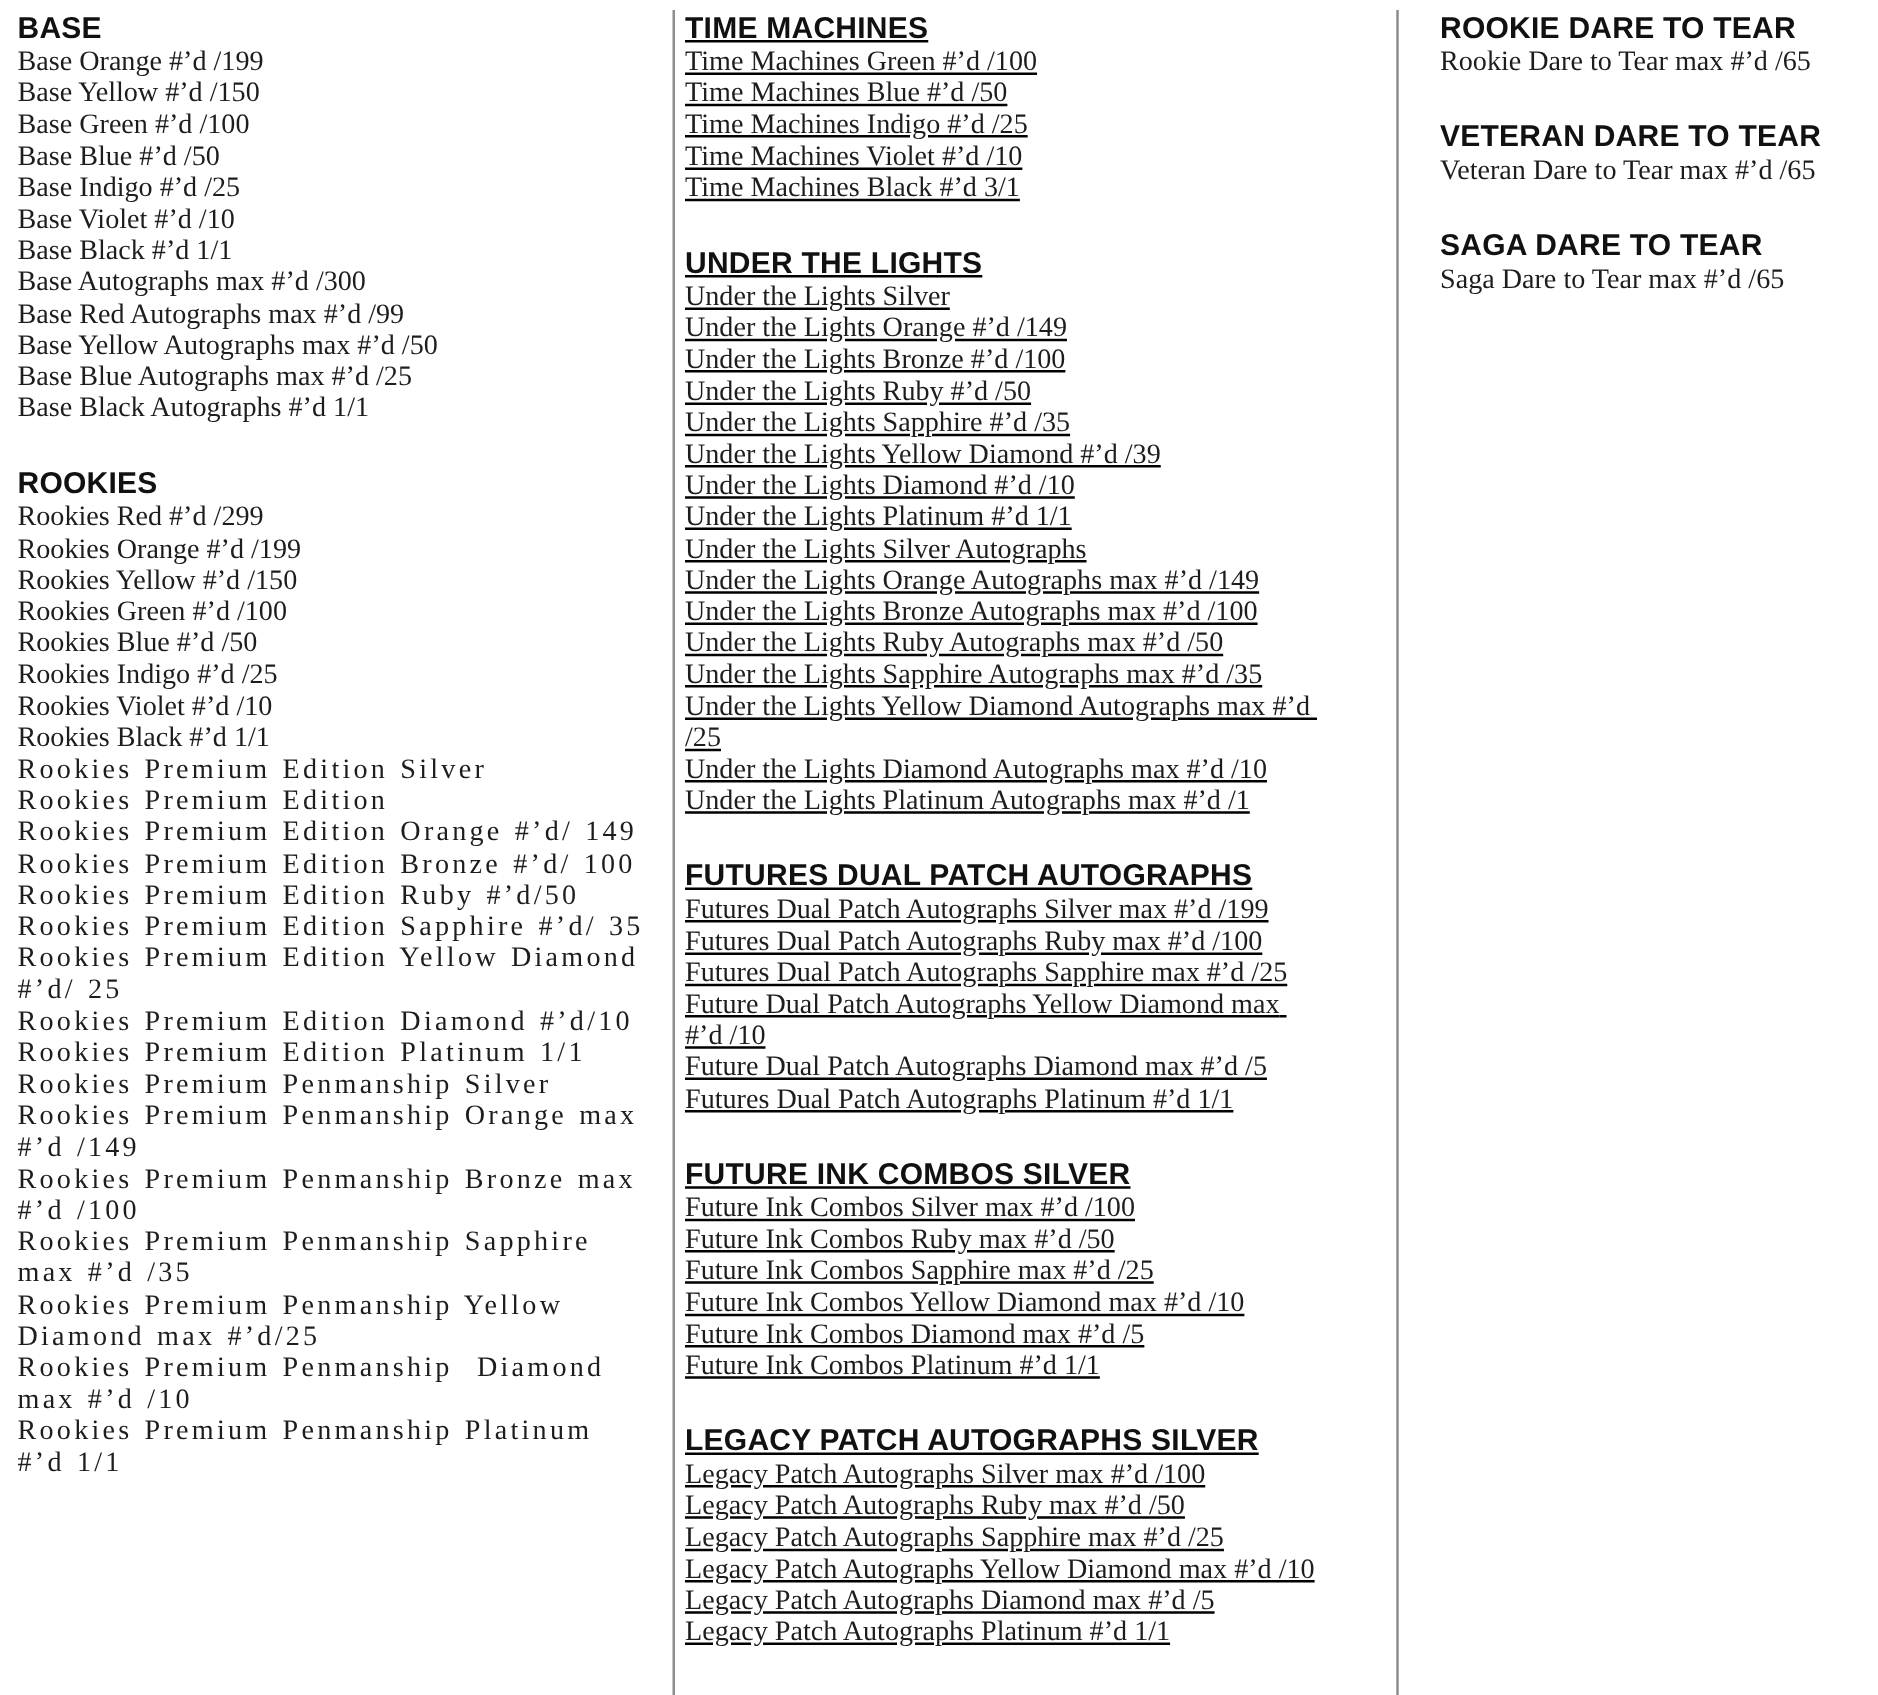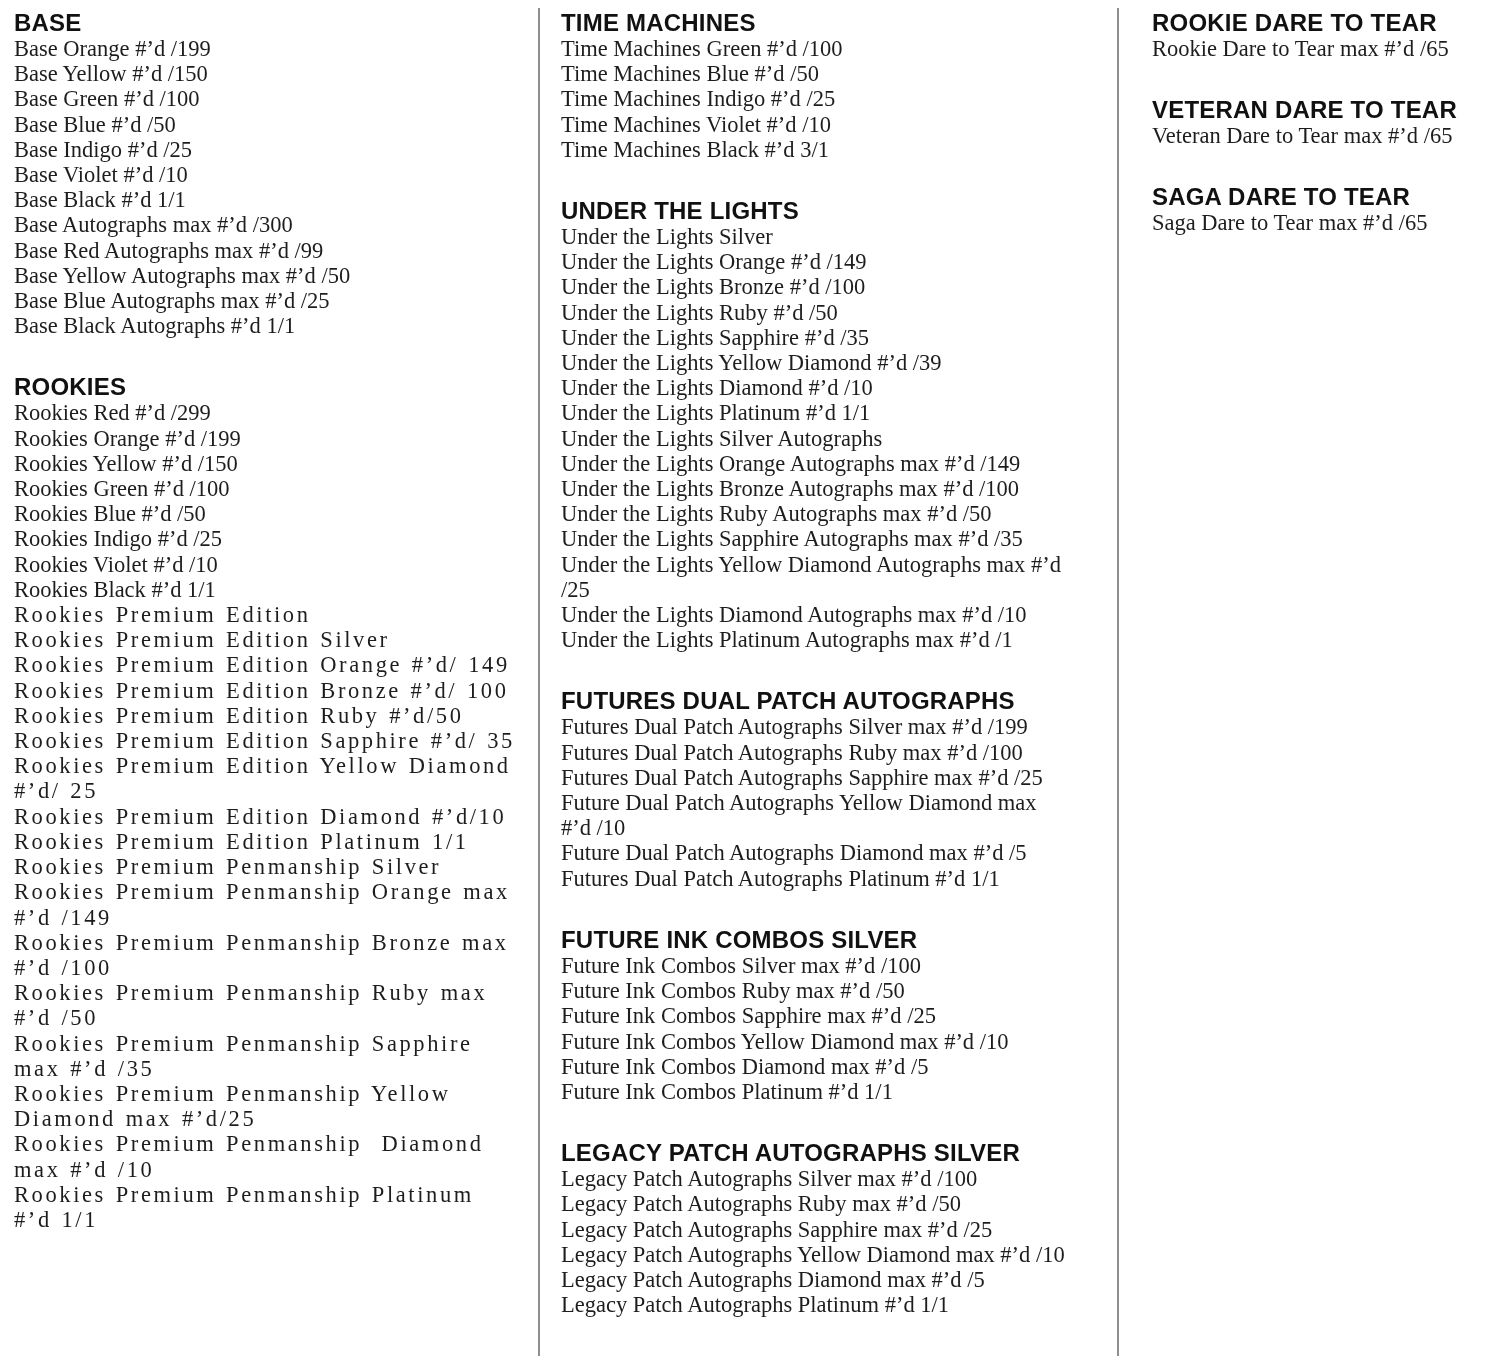--- a/index.html
+++ b/index.html
@@ -6,21 +6,21 @@
   .page {
     position: relative;
     width: 1502px;
     height: 1356px;
     background: var(--background, #ffffff);
     overflow: hidden;
     font-family: "Liberation Serif", serif;
   }
   .col { position: absolute; top: 10px; }
   .col[data-column="0"] { left: 14px;   width: 507px; }
-  .col[data-column="1"] { left: 561px;  width: 509px; }
+  .col[data-column="1"] { left: 548px;  width: 509px; text-decoration: underline; }
   .col[data-column="2"] { left: 1152px; width: 346px; }
   .vdivider {
     position: absolute;
     top: 8px;
     bottom: 0;
     width: 2px;
     background: var(--divider, #8e8e8e);
   }
   .vdivider.vd1 { left: 538px; }
   .vdivider.vd2 { left: 1117px; }
@@ -70,33 +70,32 @@
       <section class="section">
         <h2 class="heading">ROOKIES</h2>
         <p class="item">Rookies Red #’d /299</p>
         <p class="item">Rookies Orange #’d /199</p>
         <p class="item">Rookies Yellow #’d /150</p>
         <p class="item">Rookies Green #’d /100</p>
         <p class="item">Rookies Blue #’d /50</p>
         <p class="item">Rookies Indigo #’d /25</p>
         <p class="item">Rookies Violet #’d /10</p>
         <p class="item">Rookies Black #’d 1/1</p>
+        <p class="item tracked">Rookies Premium Edition Silver</p>
         <p class="item tracked">Rookies Premium Edition</p>
-        <p class="item tracked">Rookies Premium Edition Silver</p>
         <p class="item tracked">Rookies Premium Edition Orange #’d/ 149</p>
         <p class="item tracked">Rookies Premium Edition Bronze #’d/ 100</p>
         <p class="item tracked">Rookies Premium Edition Ruby #’d/50</p>
         <p class="item tracked">Rookies Premium Edition Sapphire #’d/ 35</p>
         <p class="item tracked">Rookies Premium Edition Yellow Diamond #’d/ 25</p>
         <p class="item tracked">Rookies Premium Edition Diamond #’d/10</p>
         <p class="item tracked">Rookies Premium Edition Platinum 1/1</p>
         <p class="item tracked">Rookies Premium Penmanship Silver</p>
         <p class="item tracked">Rookies Premium Penmanship Orange max #’d /149</p>
         <p class="item tracked">Rookies Premium Penmanship Bronze max #’d /100</p>
-        <p class="item tracked">Rookies Premium Penmanship Ruby max #’d /50</p>
         <p class="item tracked">Rookies Premium Penmanship Sapphire max #’d /35</p>
         <p class="item tracked">Rookies Premium Penmanship Yellow Diamond max #’d/25</p>
         <p class="item tracked">Rookies Premium Penmanship  Diamond max #’d /10</p>
         <p class="item tracked">Rookies Premium Penmanship Platinum #’d 1/1</p>
       </section>
     </div>
   <div class="vdivider vd1"></div>
   <div class="col" data-column="1">
       <section class="section">
         <h2 class="heading">TIME MACHINES</h2>

